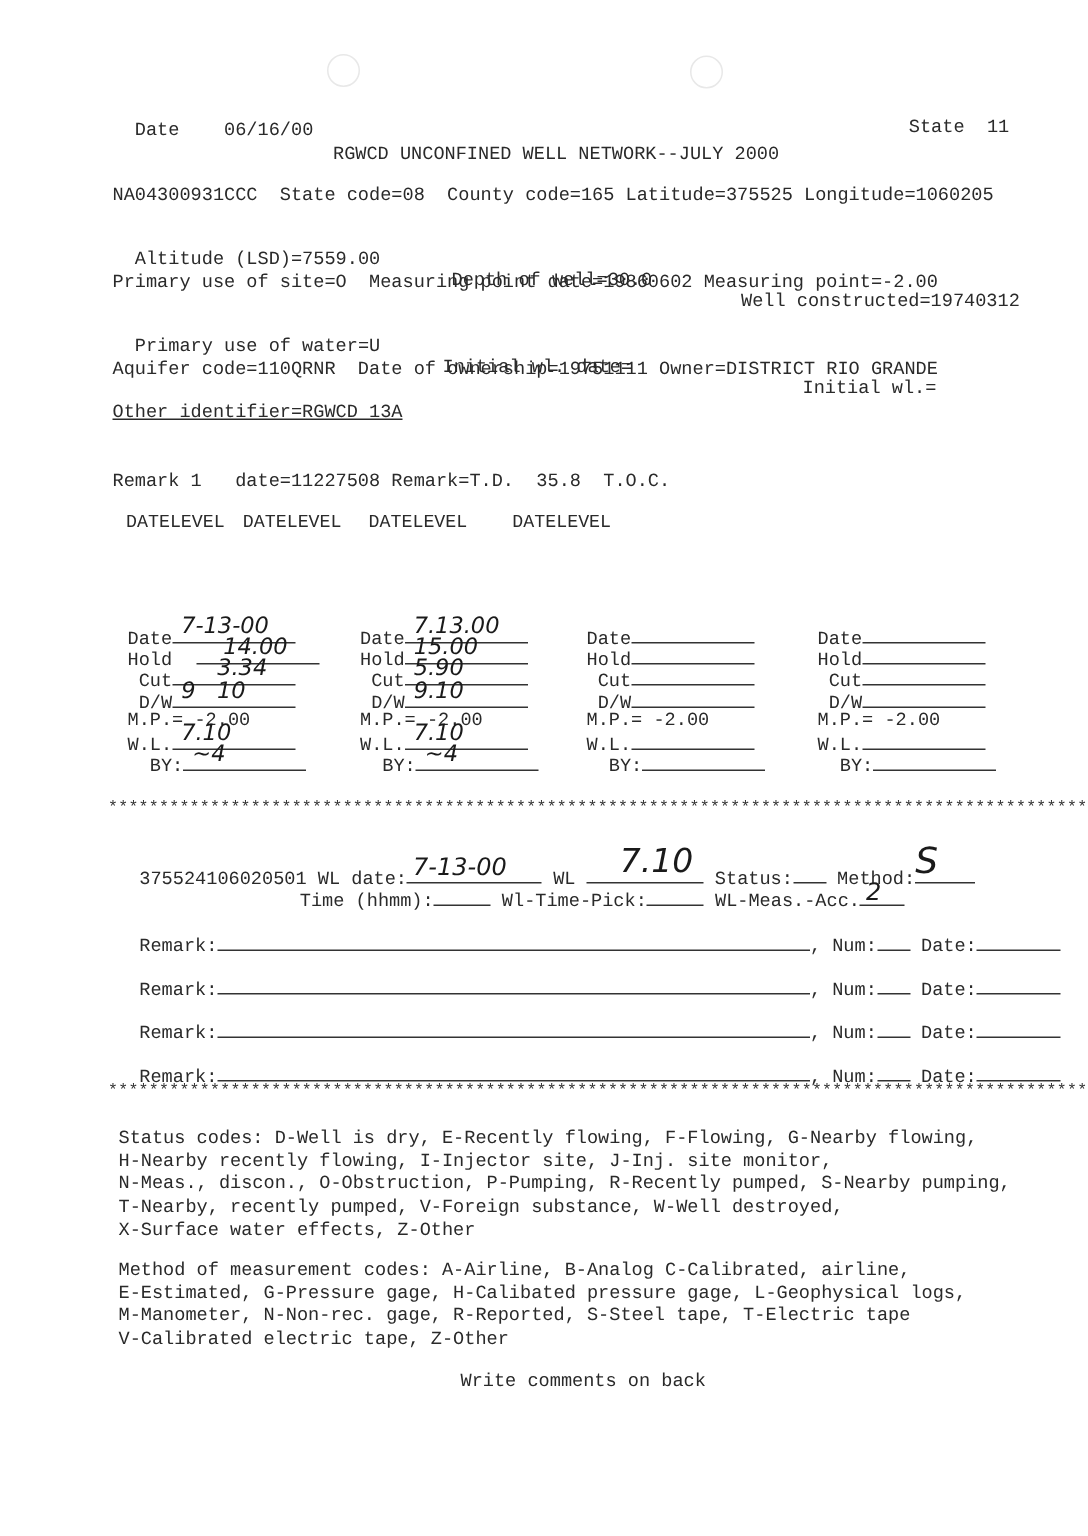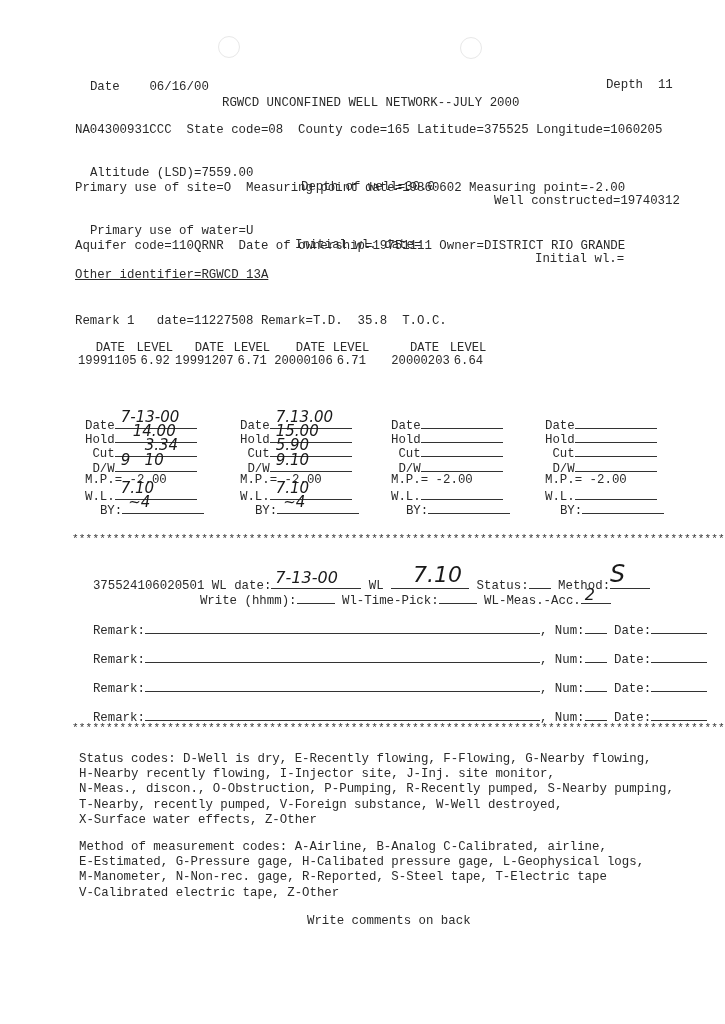--- a/index.html
+++ b/index.html
@@ -25,21 +25,21 @@
 </head>
 <body>
 
 <div class="hole" style="left:218px;top:36px;"></div>
 <div class="hole" style="left:460px;top:37px;"></div>
 
 <div class="abs" style="left:75px;top:66px;">
   <span>Date</span>    <span>06/16/00</span>
 </div>
 <div class="abs" style="left:591px;top:64px;">
-  <span>Depth</span>  <span>11</span>
+  <span>State</span>  <span>11</span>
 </div>
 <div class="abs" style="left:222px;top:96px;">RGWCD UNCONFINED WELL NETWORK--JULY 2000</div>
 
 <div class="abs" style="left:75px;top:123px;">NA04300931CCC  State code=08  County code=165 Latitude=375525 Longitude=1060205</div>
 <div class="abs" style="left:75px;top:152px;width:650px;">
   <span>Altitude (LSD)=7559.00</span>
   <span style="position:absolute;left:226px;">Depth of well=30.0</span>
   <span style="position:absolute;left:419px;">Well constructed=19740312</span>
 </div>
 <div class="abs" style="left:75px;top:181px;">Primary use of site=O  Measuring point date=19860602 Measuring point=-2.00</div>
@@ -57,36 +57,26 @@
   <tr>
     <td style="text-align:center;padding-left:6px">DATE</td>
         <td style="text-align:right">LEVEL</td>
     <td style="text-align:center;padding-left:12px">DATE</td>
         <td style="text-align:right">LEVEL</td>
     <td style="text-align:center;padding-left:18px">DATE</td>
         <td style="text-align:right">LEVEL</td>
     <td style="text-align:center;padding-left:30px">DATE</td>
         <td style="text-align:right">LEVEL</td>
   </tr>
-  <tr>
-    <td>19991105</td>
-        <td style="padding-left:4px">6.92</td>
-    <td style="padding-left:2px">19991207</td>
-        <td style="padding-left:4px">6.71</td>
-    <td style="padding-left:4px">20000106</td>
-        <td style="padding-left:4px">6.71</td>
-    <td style="padding-left:22px">20000203</td>
-        <td style="padding-left:4px">6.64</td>
-  </tr>
 </tbody>
   </table>
 
 <div class="blk" style="left:85px;top:416px;">
   <div class="row"><span>Date</span><span class="field" style="width:82px;"><span class="hv hand">7-13-00</span></span></div>
-  <div class="row"><span>Hold</span><span class="field" style="width:82px;"><span class="hv hand" style="left:18px">14.00</span></span></div>
+  <div class="row"><span>Hold</span><span class="field" style="width:82px;margin-left:16px;"><span class="hv hand" style="left:18px">14.00</span></span></div>
   <div class="row"> <span>Cut</span><span class="field" style="width:82px;"><span class="hv hand" style="left:30px">3.34</span></span></div>
   <div class="row"> <span>D/W</span><span class="field" style="width:82px;"><span class="hv hand">9   10</span></span></div>
   <div class="row"><span>M.P.= -2.00</span></div>
   <div class="row"><span>W.L.</span><span class="field" style="width:82px;"><span class="hv hand">7.10</span></span></div>
   <div class="row">  <span>BY:</span><span class="field" style="width:82px;"><span class="hv hand">~4</span></span></div>
 </div>
 
 <div class="blk" style="left:240px;top:416px;">
   <div class="row"><span>Date</span><span class="field" style="width:82px;"><span class="hv hand">7.13.00</span></span></div>
   <div class="row"><span>Hold</span><span class="field" style="width:82px;"><span class="hv hand">15.00</span></span></div>
@@ -116,21 +106,21 @@
   <div class="row"><span>W.L.</span><span class="field" style="width:82px;"></span></div>
   <div class="row">  <span>BY:</span><span class="field" style="width:82px;"></span></div>
 </div>
 
 <div class="stars" style="top:533px;">************************************************************************************************</div>
 
 <div class="abs" style="left:78px;top:562px;">
   <span>375524106020501</span> <span>WL date:</span><span class="uline" style="width:90px;position:relative;height:12px;"><span class="hand" style="position:absolute;left:4px;top:-8px;font-size:16px;">7-13-00</span></span> <span>WL</span> <span class="uline" style="width:78px;position:relative;height:12px;"><span class="hand" style="position:absolute;left:22px;top:-14px;font-size:22px;">7.10</span></span> <span>Status:</span><span class="uline" style="width:22px;height:12px;"></span> <span>Method:</span><span class="uline" style="width:40px;position:relative;height:12px;"><span class="hand" style="position:absolute;left:0px;top:-16px;font-size:24px;">S</span></span>
 </div>
 <div class="abs" style="left:185px;top:577px;">
-  <span>Write (hhmm):</span><span class="uline" style="width:38px;height:12px;"></span> <span>Wl-Time-Pick:</span><span class="uline" style="width:38px;height:12px;"></span> <span>WL-Meas.-Acc.</span><span class="uline" style="width:30px;position:relative;height:12px;"><span class="hand" style="position:absolute;left:4px;top:-6px;font-size:16px;">2</span></span>
+  <span>Time (hhmm):</span><span class="uline" style="width:38px;height:12px;"></span> <span>Wl-Time-Pick:</span><span class="uline" style="width:38px;height:12px;"></span> <span>WL-Meas.-Acc.</span><span class="uline" style="width:30px;position:relative;height:12px;"><span class="hand" style="position:absolute;left:4px;top:-6px;font-size:16px;">2</span></span>
 </div>
 
 <div class="rm-row" style="top:607px;">
   <span>Remark:</span><span class="uline" style="width:395px;height:12px;"></span><span>, Num:</span><span class="uline" style="width:22px;height:12px;"></span> <span>Date:</span><span class="uline" style="width:56px;height:12px;"></span>
 </div>
 <div class="rm-row" style="top:636px;">
   <span>Remark:</span><span class="uline" style="width:395px;height:12px;"></span><span>, Num:</span><span class="uline" style="width:22px;height:12px;"></span> <span>Date:</span><span class="uline" style="width:56px;height:12px;"></span>
 </div>
 <div class="rm-row" style="top:665px;">
   <span>Remark:</span><span class="uline" style="width:395px;height:12px;"></span><span>, Num:</span><span class="uline" style="width:22px;height:12px;"></span> <span>Date:</span><span class="uline" style="width:56px;height:12px;"></span>

